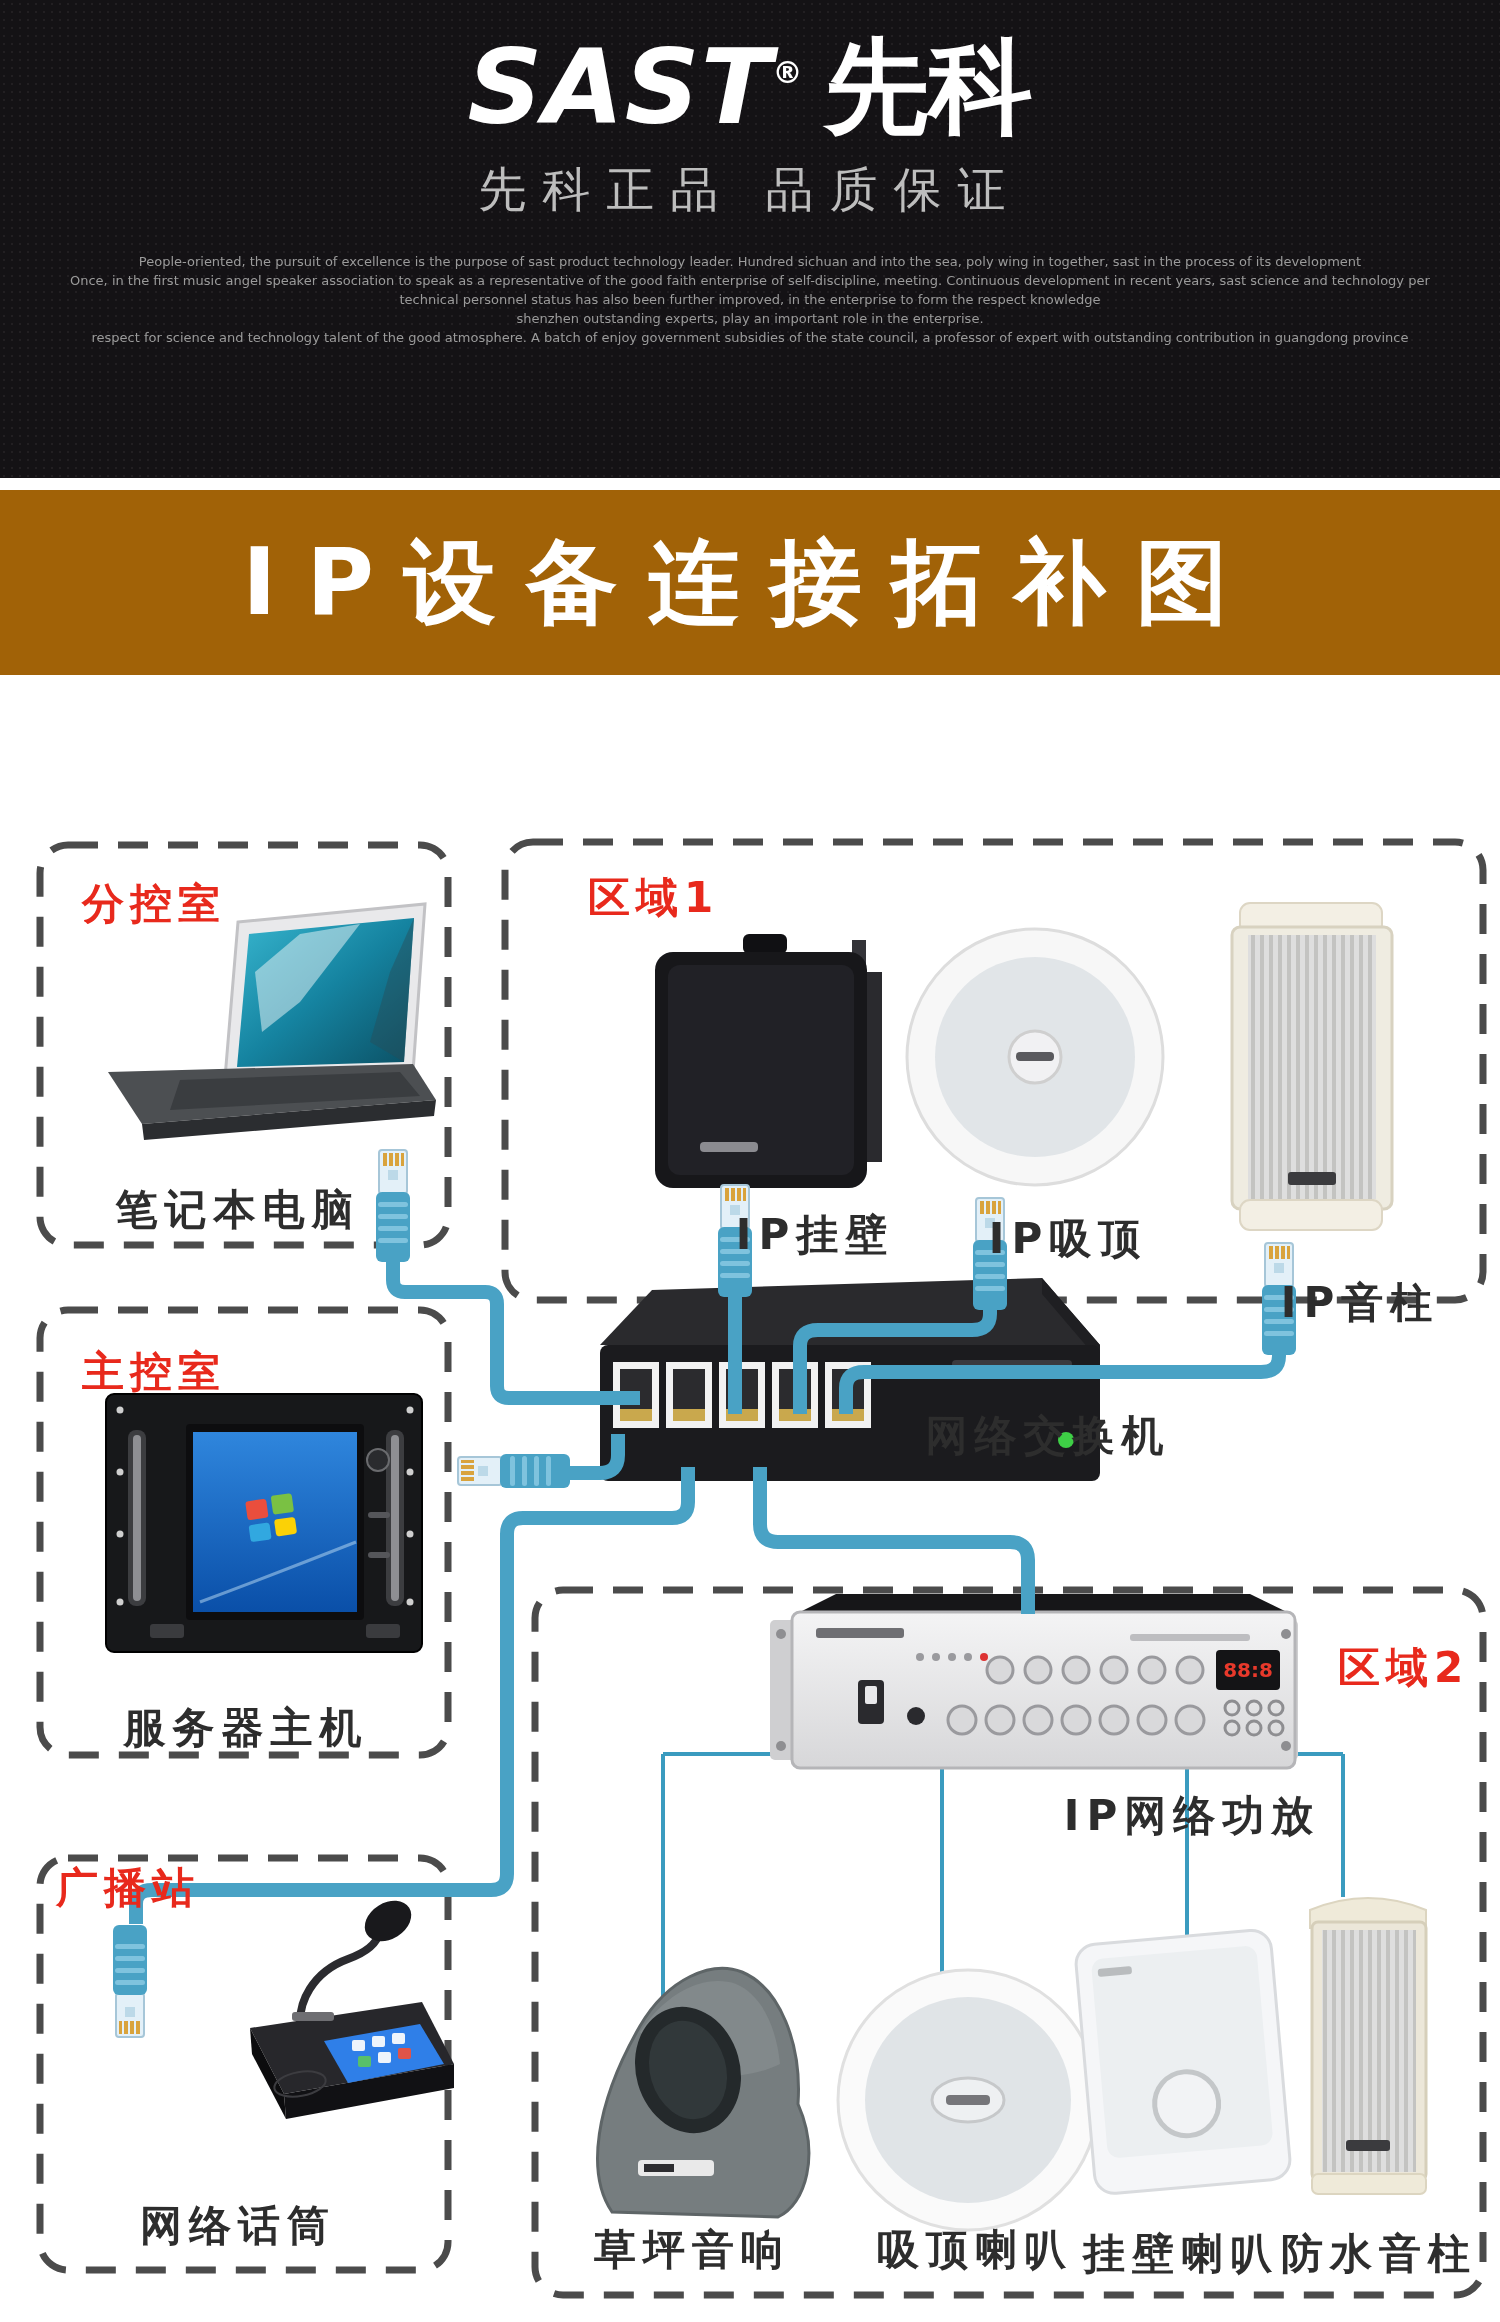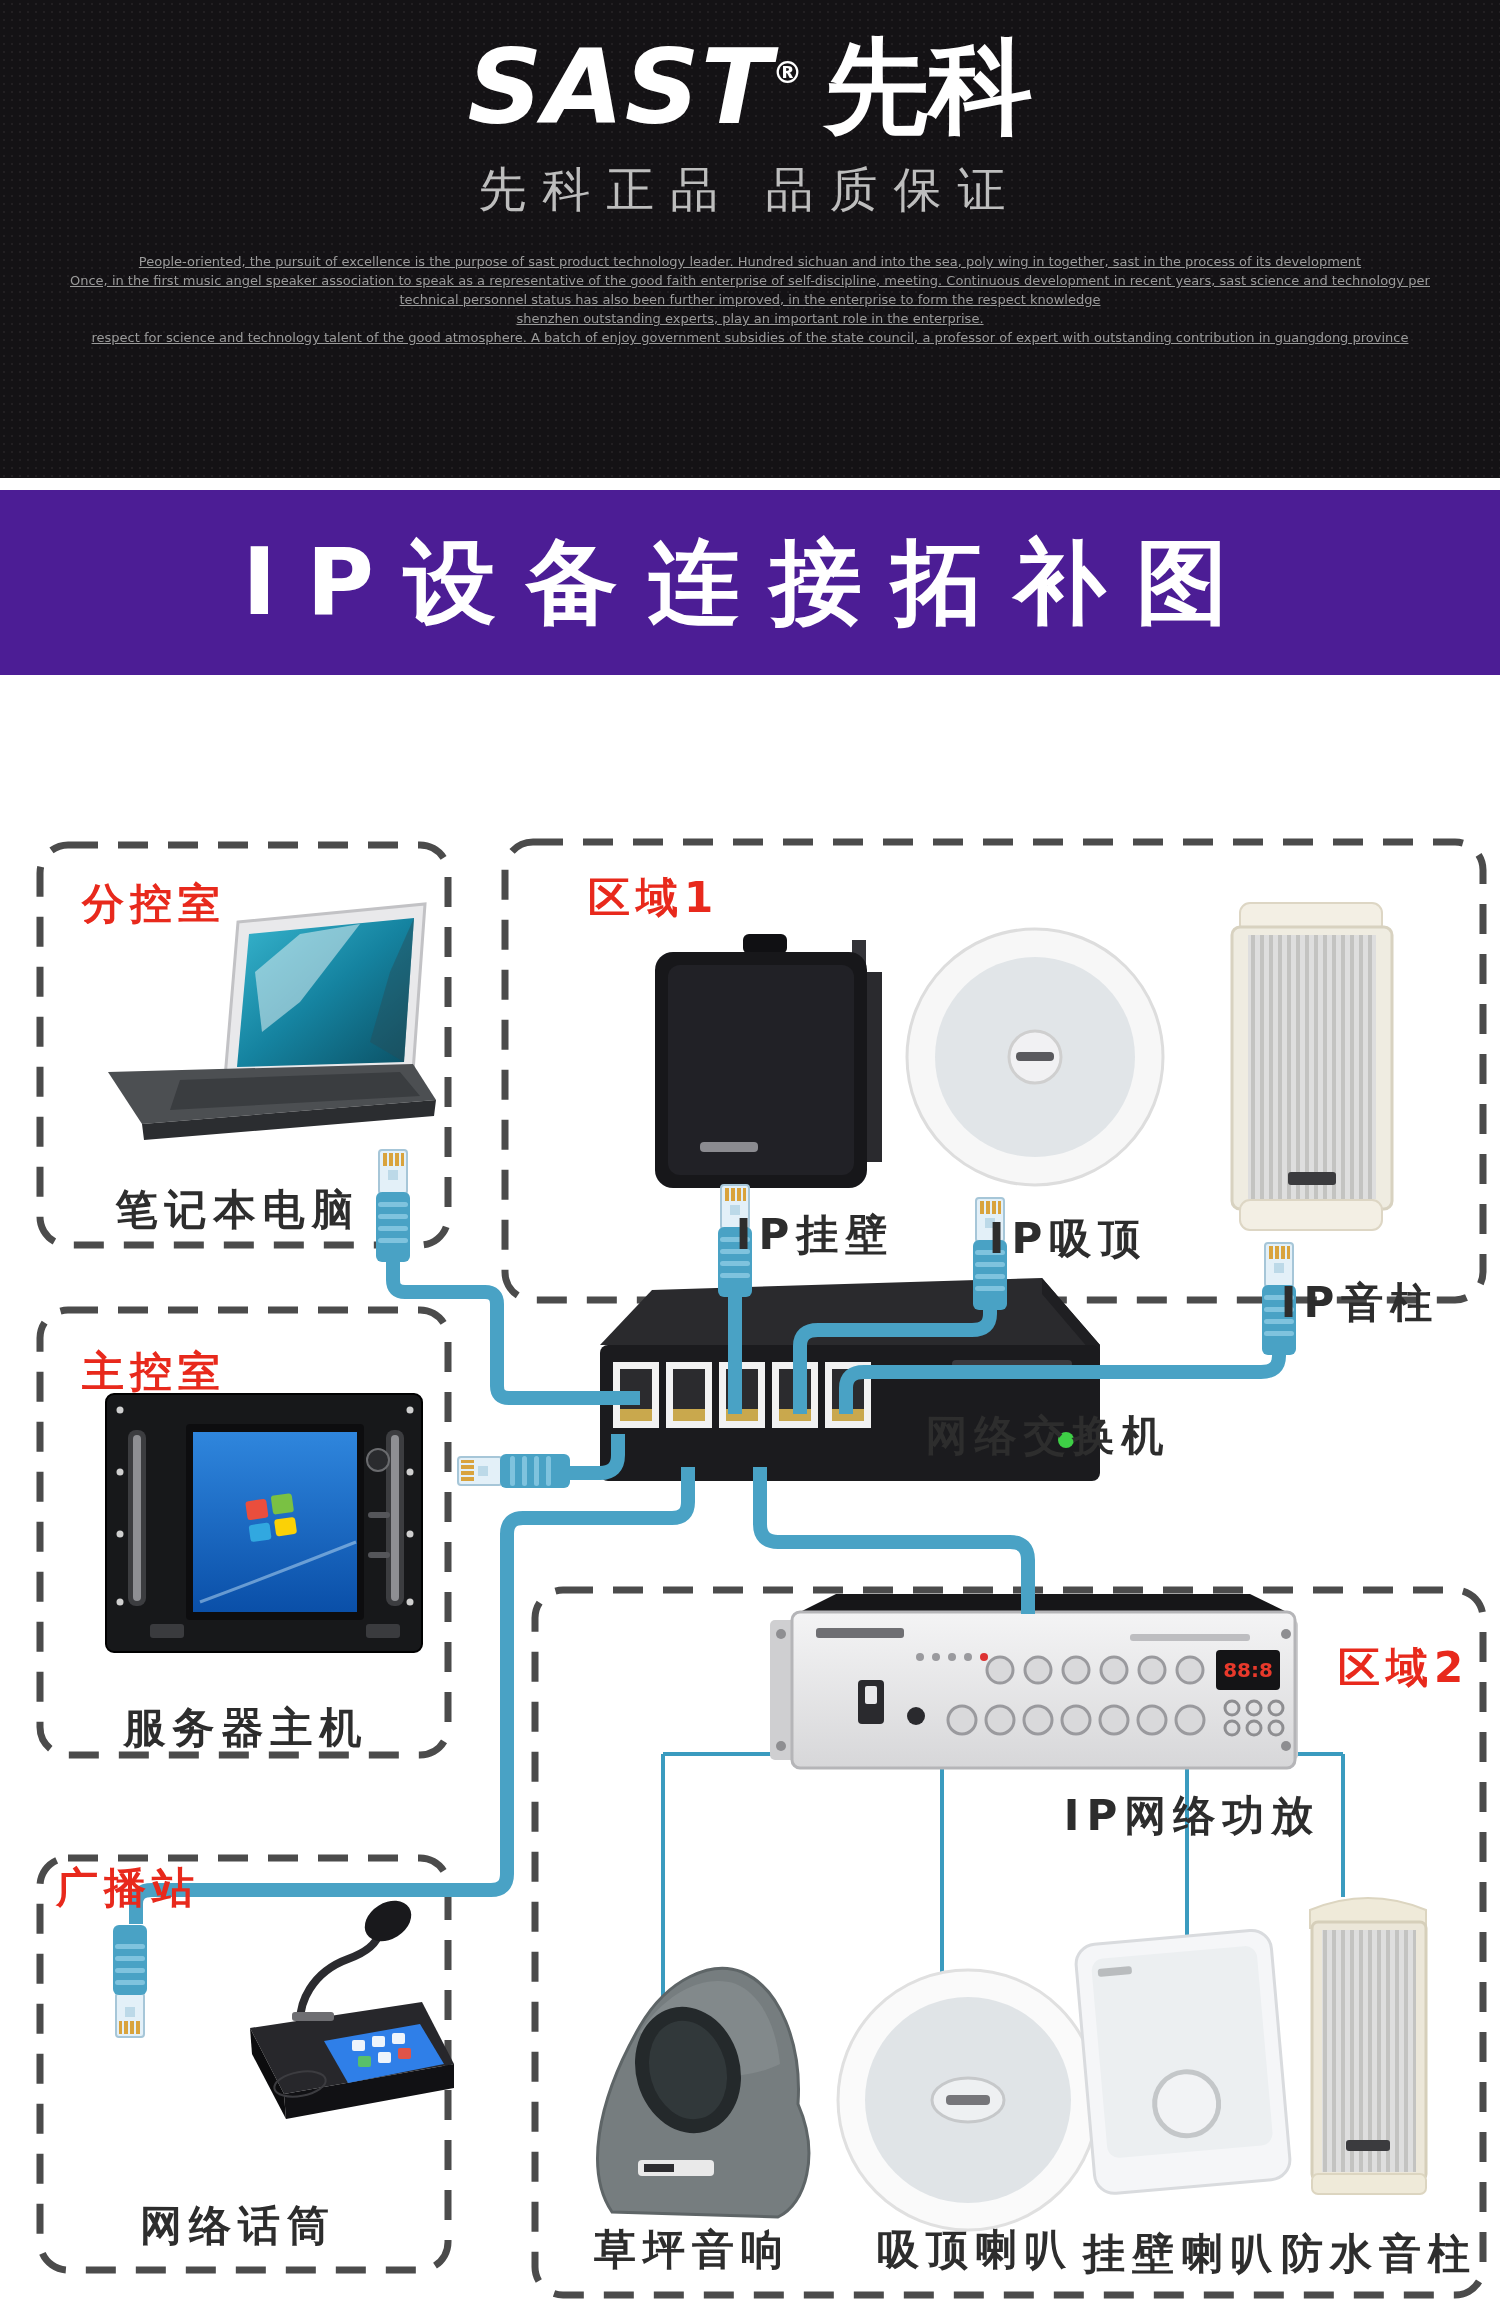--- a/index.html
+++ b/index.html
@@ -8,23 +8,23 @@
   
   .hero{position:absolute;left:0;top:0;width:1500px;height:478px;background:#141215;
         background-image:radial-gradient(#221f22 1.2px, transparent 1.3px);
         background-size:8px 8px;color:#fff;text-align:center;}
   .hero-logo{padding-top:18px;font-size:104px;line-height:110px;font-weight:bold;color:#ffffff;white-space:nowrap;}
   .hero-logo .en{font-style:italic;letter-spacing:1px;}
   .hero-logo .reg{font-size:30px;vertical-align:40px;font-style:normal;}
   .hero-logo .cn{margin-left:22px;font-style:normal;}
   .hero-tagline{margin-top:14px;font-size:48px;line-height:66px;color:#bdbdbd;letter-spacing:16px;font-weight:normal;}
   .hero-para{margin:30px auto 0;width:1360px;font-size:13px;line-height:19px;color:#9b9b9b;}
-  .hero-para div{white-space:nowrap;overflow:hidden;text-decoration:underline;}
+  .hero-para div{white-space:nowrap;overflow:hidden;}
   
-  .banner{position:absolute;left:0;top:490px;width:1500px;height:185px;background:#4c1d95;
+  .banner{position:absolute;left:0;top:490px;width:1500px;height:185px;background:#a16207;
           display:flex;align-items:center;justify-content:center;}
   .banner-title{color:#ffffff;font-size:92px;font-weight:bold;letter-spacing:30px;white-space:nowrap;}
   
   .diagram{position:absolute;left:0;top:672px;width:1500px;height:1650px;}
   svg text{font-family:"DejaVu Sans",sans-serif;}
   .lbl-red{fill:#e8291c;font-size:42px;font-weight:bold;letter-spacing:6px;}
   .lbl-black{fill:#2d2d2d;font-size:42px;font-weight:bold;letter-spacing:7px;}
 </style>
 </head>
 <body>

